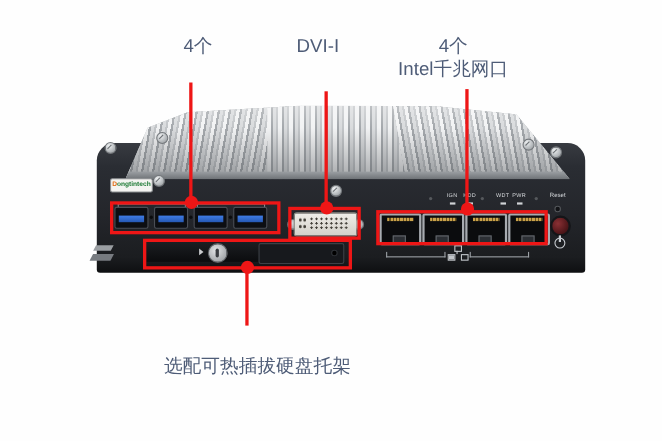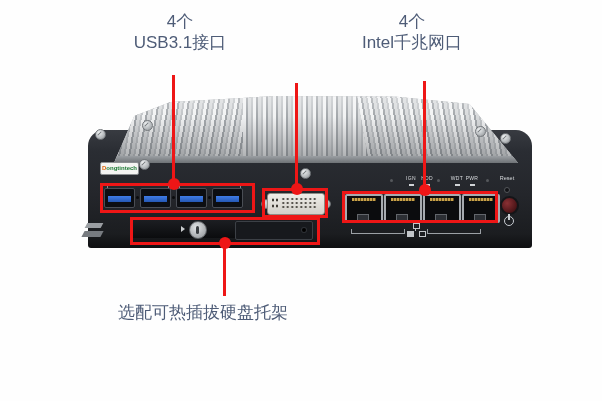--- a/index.html
+++ b/index.html
@@ -1,25 +1,25 @@
 <!DOCTYPE html>
 <html><head>
 <meta charset="utf-8">
 <style>
   html,body{margin:0;padding:0;background:#fff;}
   .canvas{
     position:relative;width:602px;height:401px;background:#fefefe;overflow:hidden;
     font-family:"Liberation Sans","DejaVu Sans",sans-serif;
   }
   
-  .callout{position:absolute;text-align:center;color:#4e5c77;font-size:17px;line-height:21px;font-weight:500;}
+  .callout{position:absolute;text-align:center;color:#4e5c77;font-size:17px;line-height:21px;font-weight:500;margin-top:20px;}
   .callout-usb{left:100px;top:11px;width:160px;}
   .callout-dvi{left:229px;top:11px;width:120px;}
   .callout-lan{left:332px;top:11px;width:160px;}
-  .callout-bay{left:103px;top:302px;width:200px;text-align:center;}
+  .callout-bay{left:119px;top:302px;width:200px;text-align:right;}
   .caption{position:absolute;left:205px;top:366px;width:220px;text-align:center;
            color:#3f4f70;font-size:20px;font-weight:bold;letter-spacing:1px;}
   
   .leader{position:absolute;width:3px;background:#ee1616;z-index:40;}
   .ld-usb{left:172px;top:75px;height:104px;}
   .ld-dvi{left:295px;top:83px;height:101px;}
   .ld-lan{left:423px;top:81px;height:104px;}
   .ld-bay{left:223px;top:243px;height:53px;}
   .dot{position:absolute;width:12px;height:12px;border-radius:50%;background:#ee1616;z-index:41;}
   .dot-usb{left:168px;top:178px;}
@@ -119,23 +119,23 @@
   .sd2{position:absolute;left:83px;top:231px;width:19px;height:6px;background:#777b80;
     transform:skewX(-28deg);z-index:10;}
 </style>
 </head>
 <body>
 
 <div class="canvas">
 
   <div class="callout callout-usb">
     <div>4个</div>
-    <div>USB3.1接口</div>
   </div>
   <div class="callout callout-dvi">
+    <div>DVI-I</div>
   </div>
   <div class="callout callout-lan">
     <div>4个</div>
     <div>Intel千兆网口</div>
   </div>
 
   <div class="leader ld-usb"></div>
   <div class="leader ld-dvi"></div>
   <div class="leader ld-lan"></div>
   <div class="leader ld-bay"></div>

